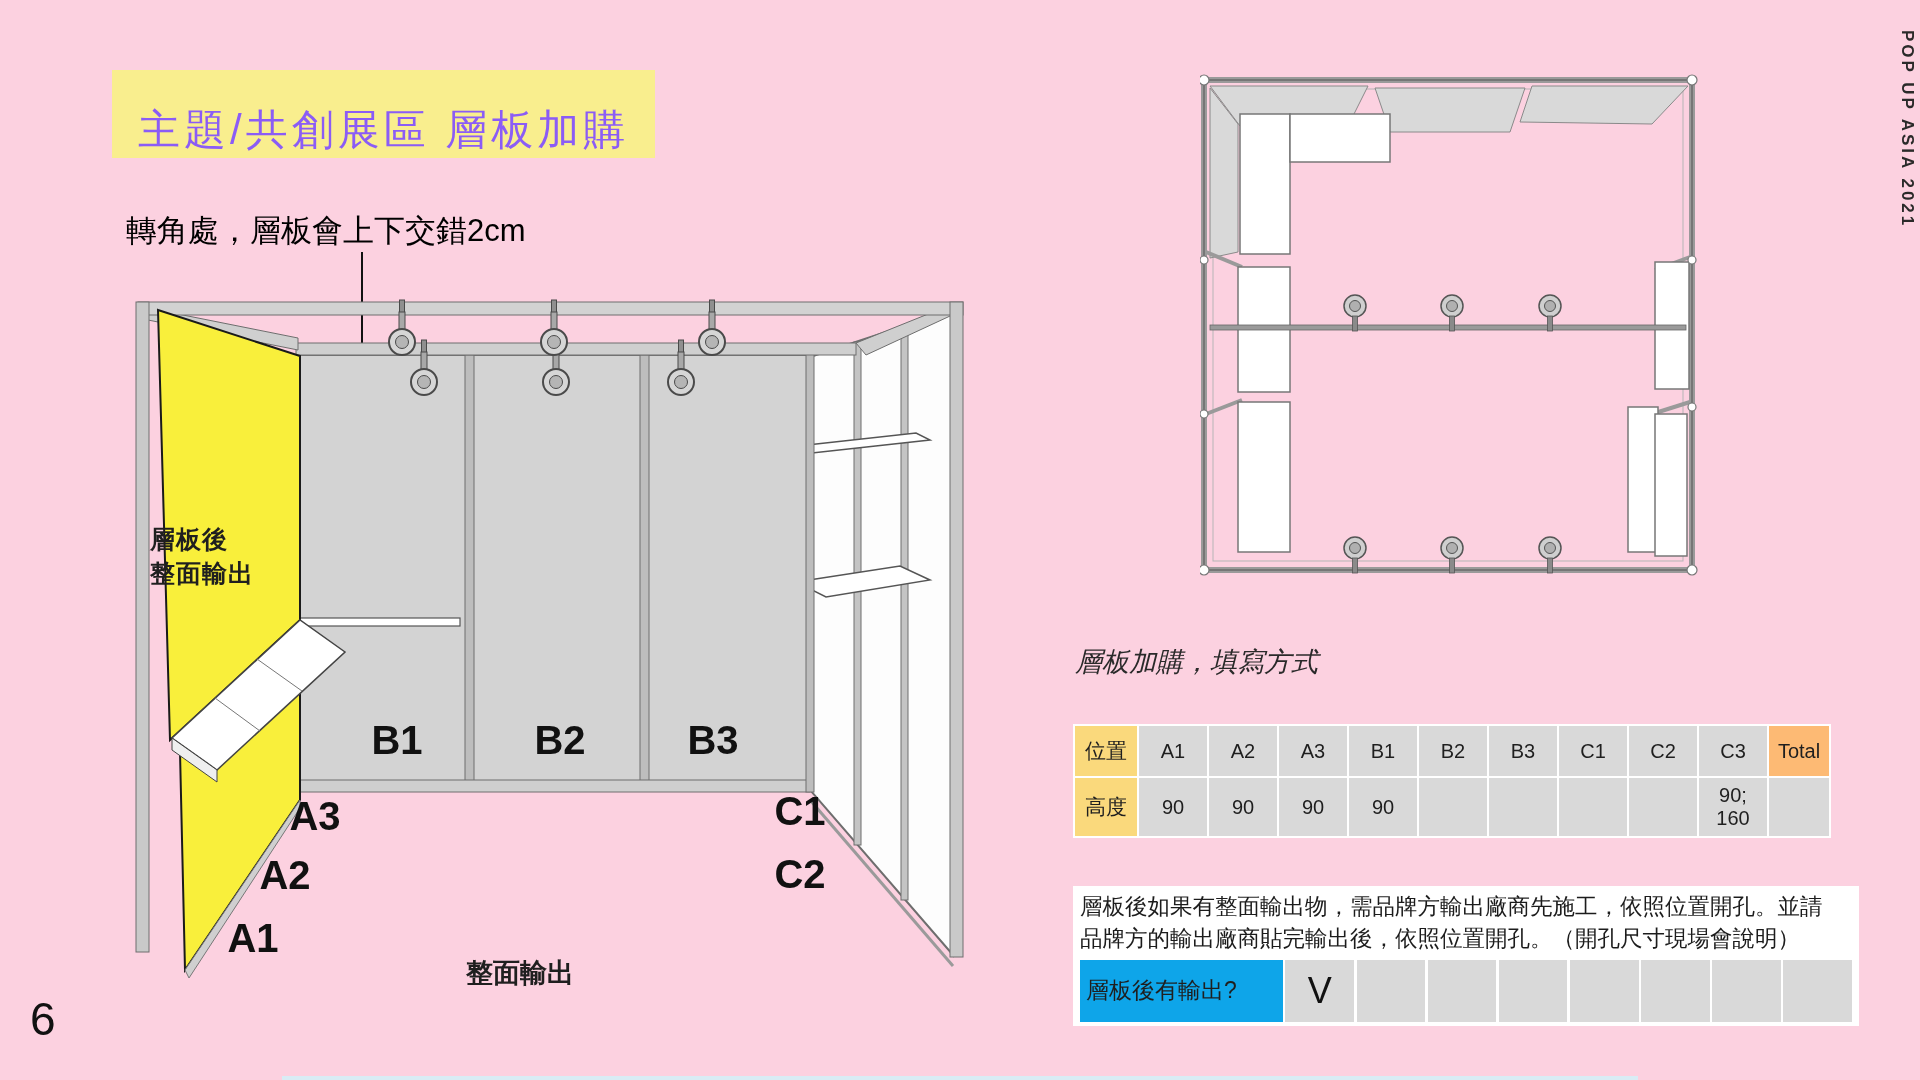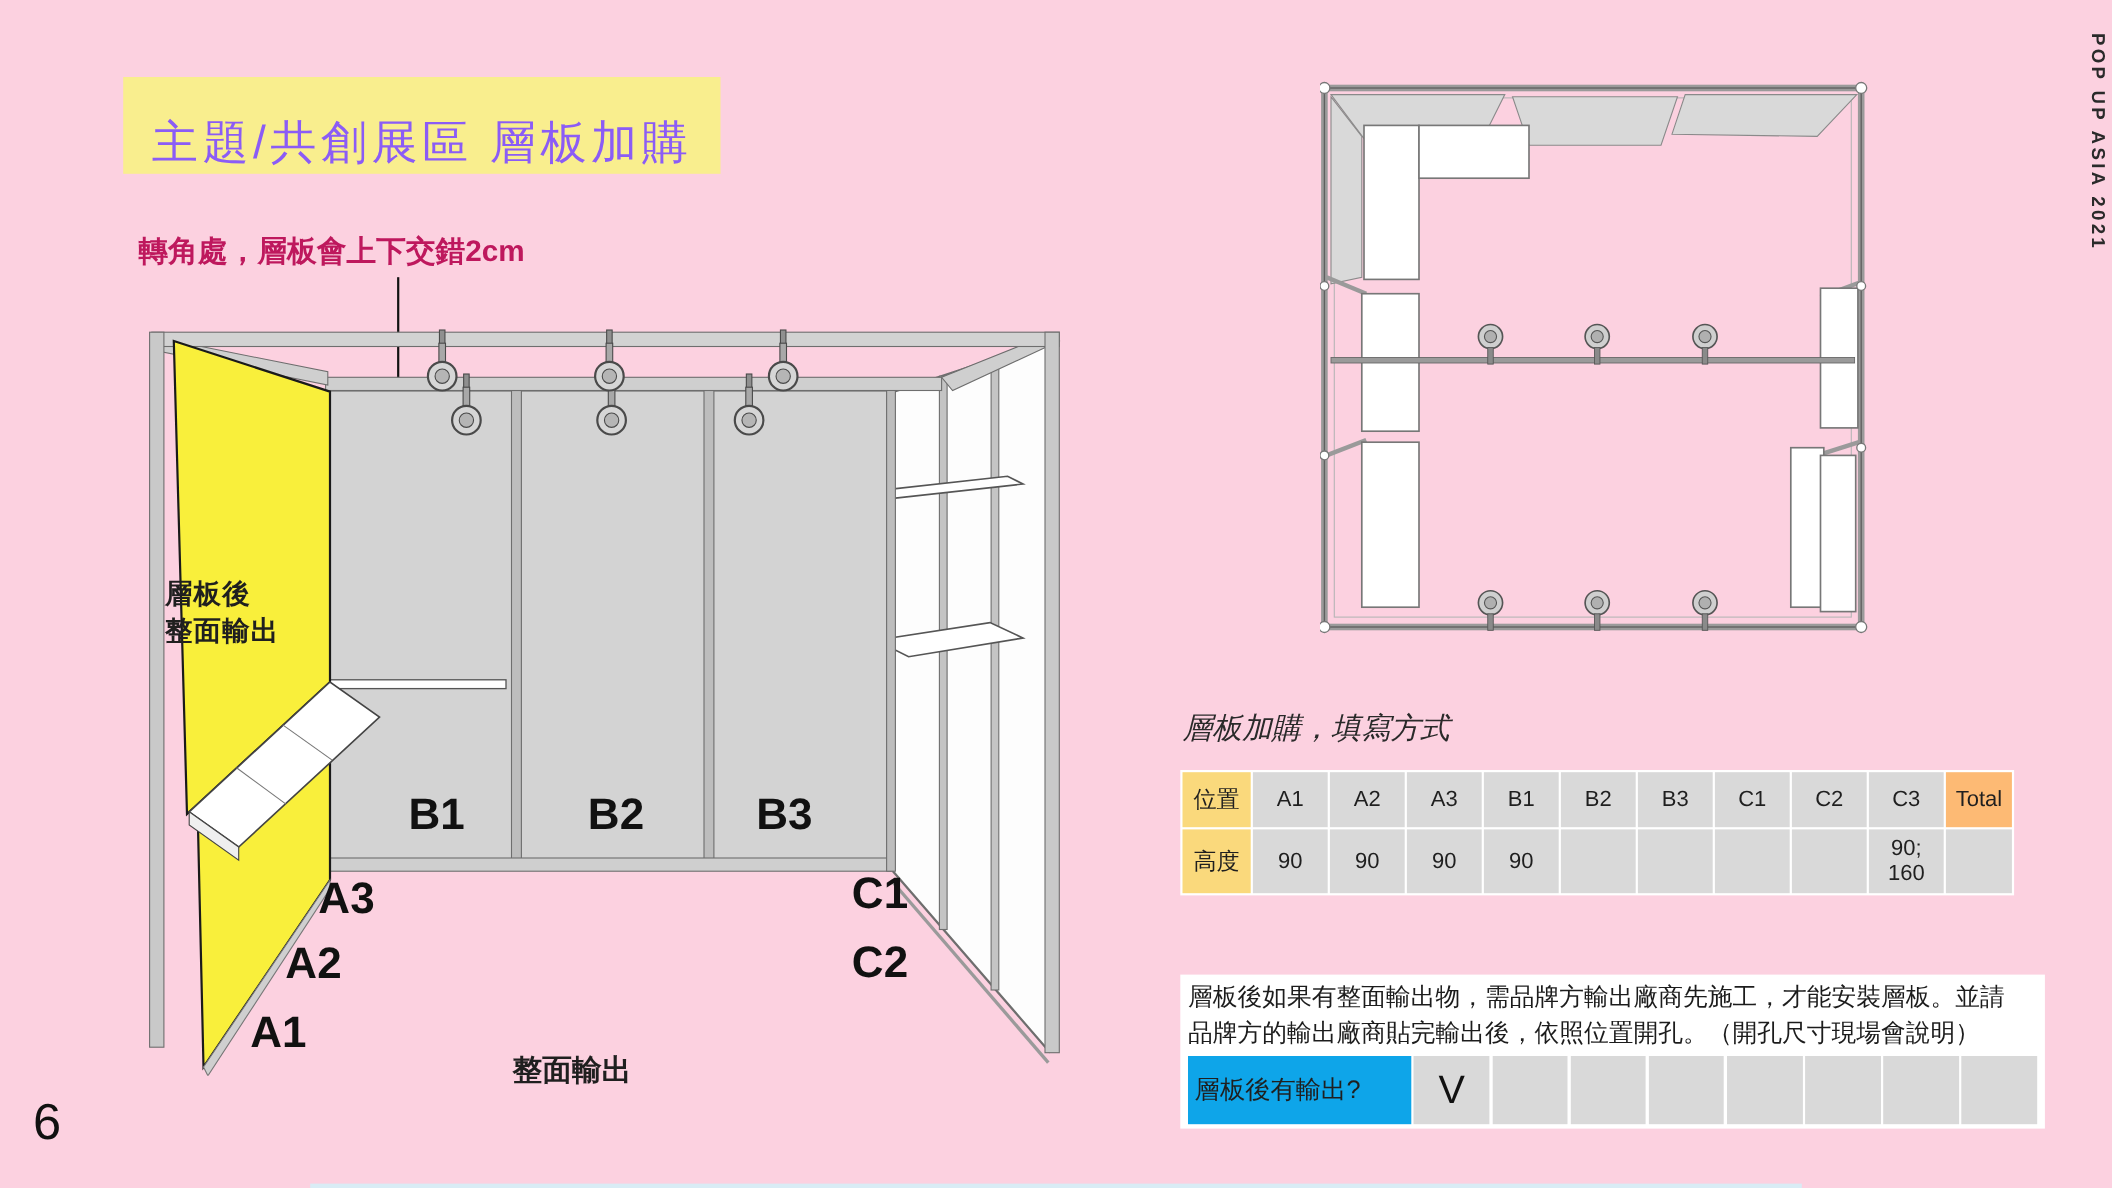--- a/index.html
+++ b/index.html
@@ -15,33 +15,33 @@
   .title-box{
     left:112px;top:70px;height:88px;
     background:#f9ee8e;
     display:flex;align-items:flex-end;
     padding:0 26px;
     font-size:42px;letter-spacing:4px;color:#8b5cf6;
     white-space:nowrap;
   }
 
   
-  .annotation{left:126px;top:210px;font-size:27px;font-weight:bold;color:#be185d;white-space:nowrap;}
+  .annotation{left:126px;top:210px;font-size:31px;font-weight:normal;color:#000000;white-space:nowrap;}
   .arrow-line{left:361px;top:252px;width:2px;height:352px;background:#111;}
   .arrow-head{left:354px;top:602px;width:0;height:0;
     border-left:8px solid transparent;border-right:8px solid transparent;border-top:14px solid #111;}
 
   
   .caption{left:320px;top:956px;width:400px;text-align:center;line-height:1.3;}
   .caption .l1{font-size:27px;font-weight:bold;}
   .caption .l2{font-size:28px;font-weight:bold;}
 
   
   .order-heading{left:1075px;top:644px;font-size:27px;color:#2a2a2a;white-space:nowrap;font-style:italic;}
-  .order-table{left:1073px;top:700px;border-collapse:separate;border-spacing:2.5px;background:#ffffff;}
+  .order-table{left:1073px;top:724px;border-collapse:separate;border-spacing:2.5px;background:#ffffff;}
   .order-table td{
     text-align:center;vertical-align:middle;
     font-size:20px;color:#1f1f1f;padding:0;
   }
   .order-table .rowlab{background:#fad97c;width:62px;font-size:21px;}
   .order-table .hdr{background:#d9d9d9;width:68px;height:50px;}
   .order-table .qty{background:#f2f2f2;height:50px;}
   .order-table .hgt{background:#d9d9d9;height:58px;}
   .order-table .tot-hdr{background:#fdba74;width:60px;font-weight:normal;}
   .order-table .tot-val{background:#9dc3e6;}
@@ -250,21 +250,21 @@
     <td class="hgt"></td>
     <td class="hgt"></td>
     <td class="hgt pre">90;
 160</td>
     <td class="hgt tot-empty"></td>
   </tr>
 </tbody>
   </table>
 
 <div class="abs notes-block">
-  <div class="note-line">層板後如果有整面輸出物，需品牌方輸出廠商先施工，才能安裝層板。並請</div>
+  <div class="note-line">層板後如果有整面輸出物，需品牌方輸出廠商先施工，依照位置開孔。並請</div>
   <div class="note-line">品牌方的輸出廠商貼完輸出後，依照位置開孔。（開孔尺寸現場會說明）</div>
   <div class="answer-row">
     <div class="answer-label">層板後有輸出?</div>
     <div class="answer-cell">V</div>
     <div class="answer-cell"></div>
     <div class="answer-cell"></div>
     <div class="answer-cell"></div>
     <div class="answer-cell"></div>
     <div class="answer-cell"></div>
     <div class="answer-cell"></div>

